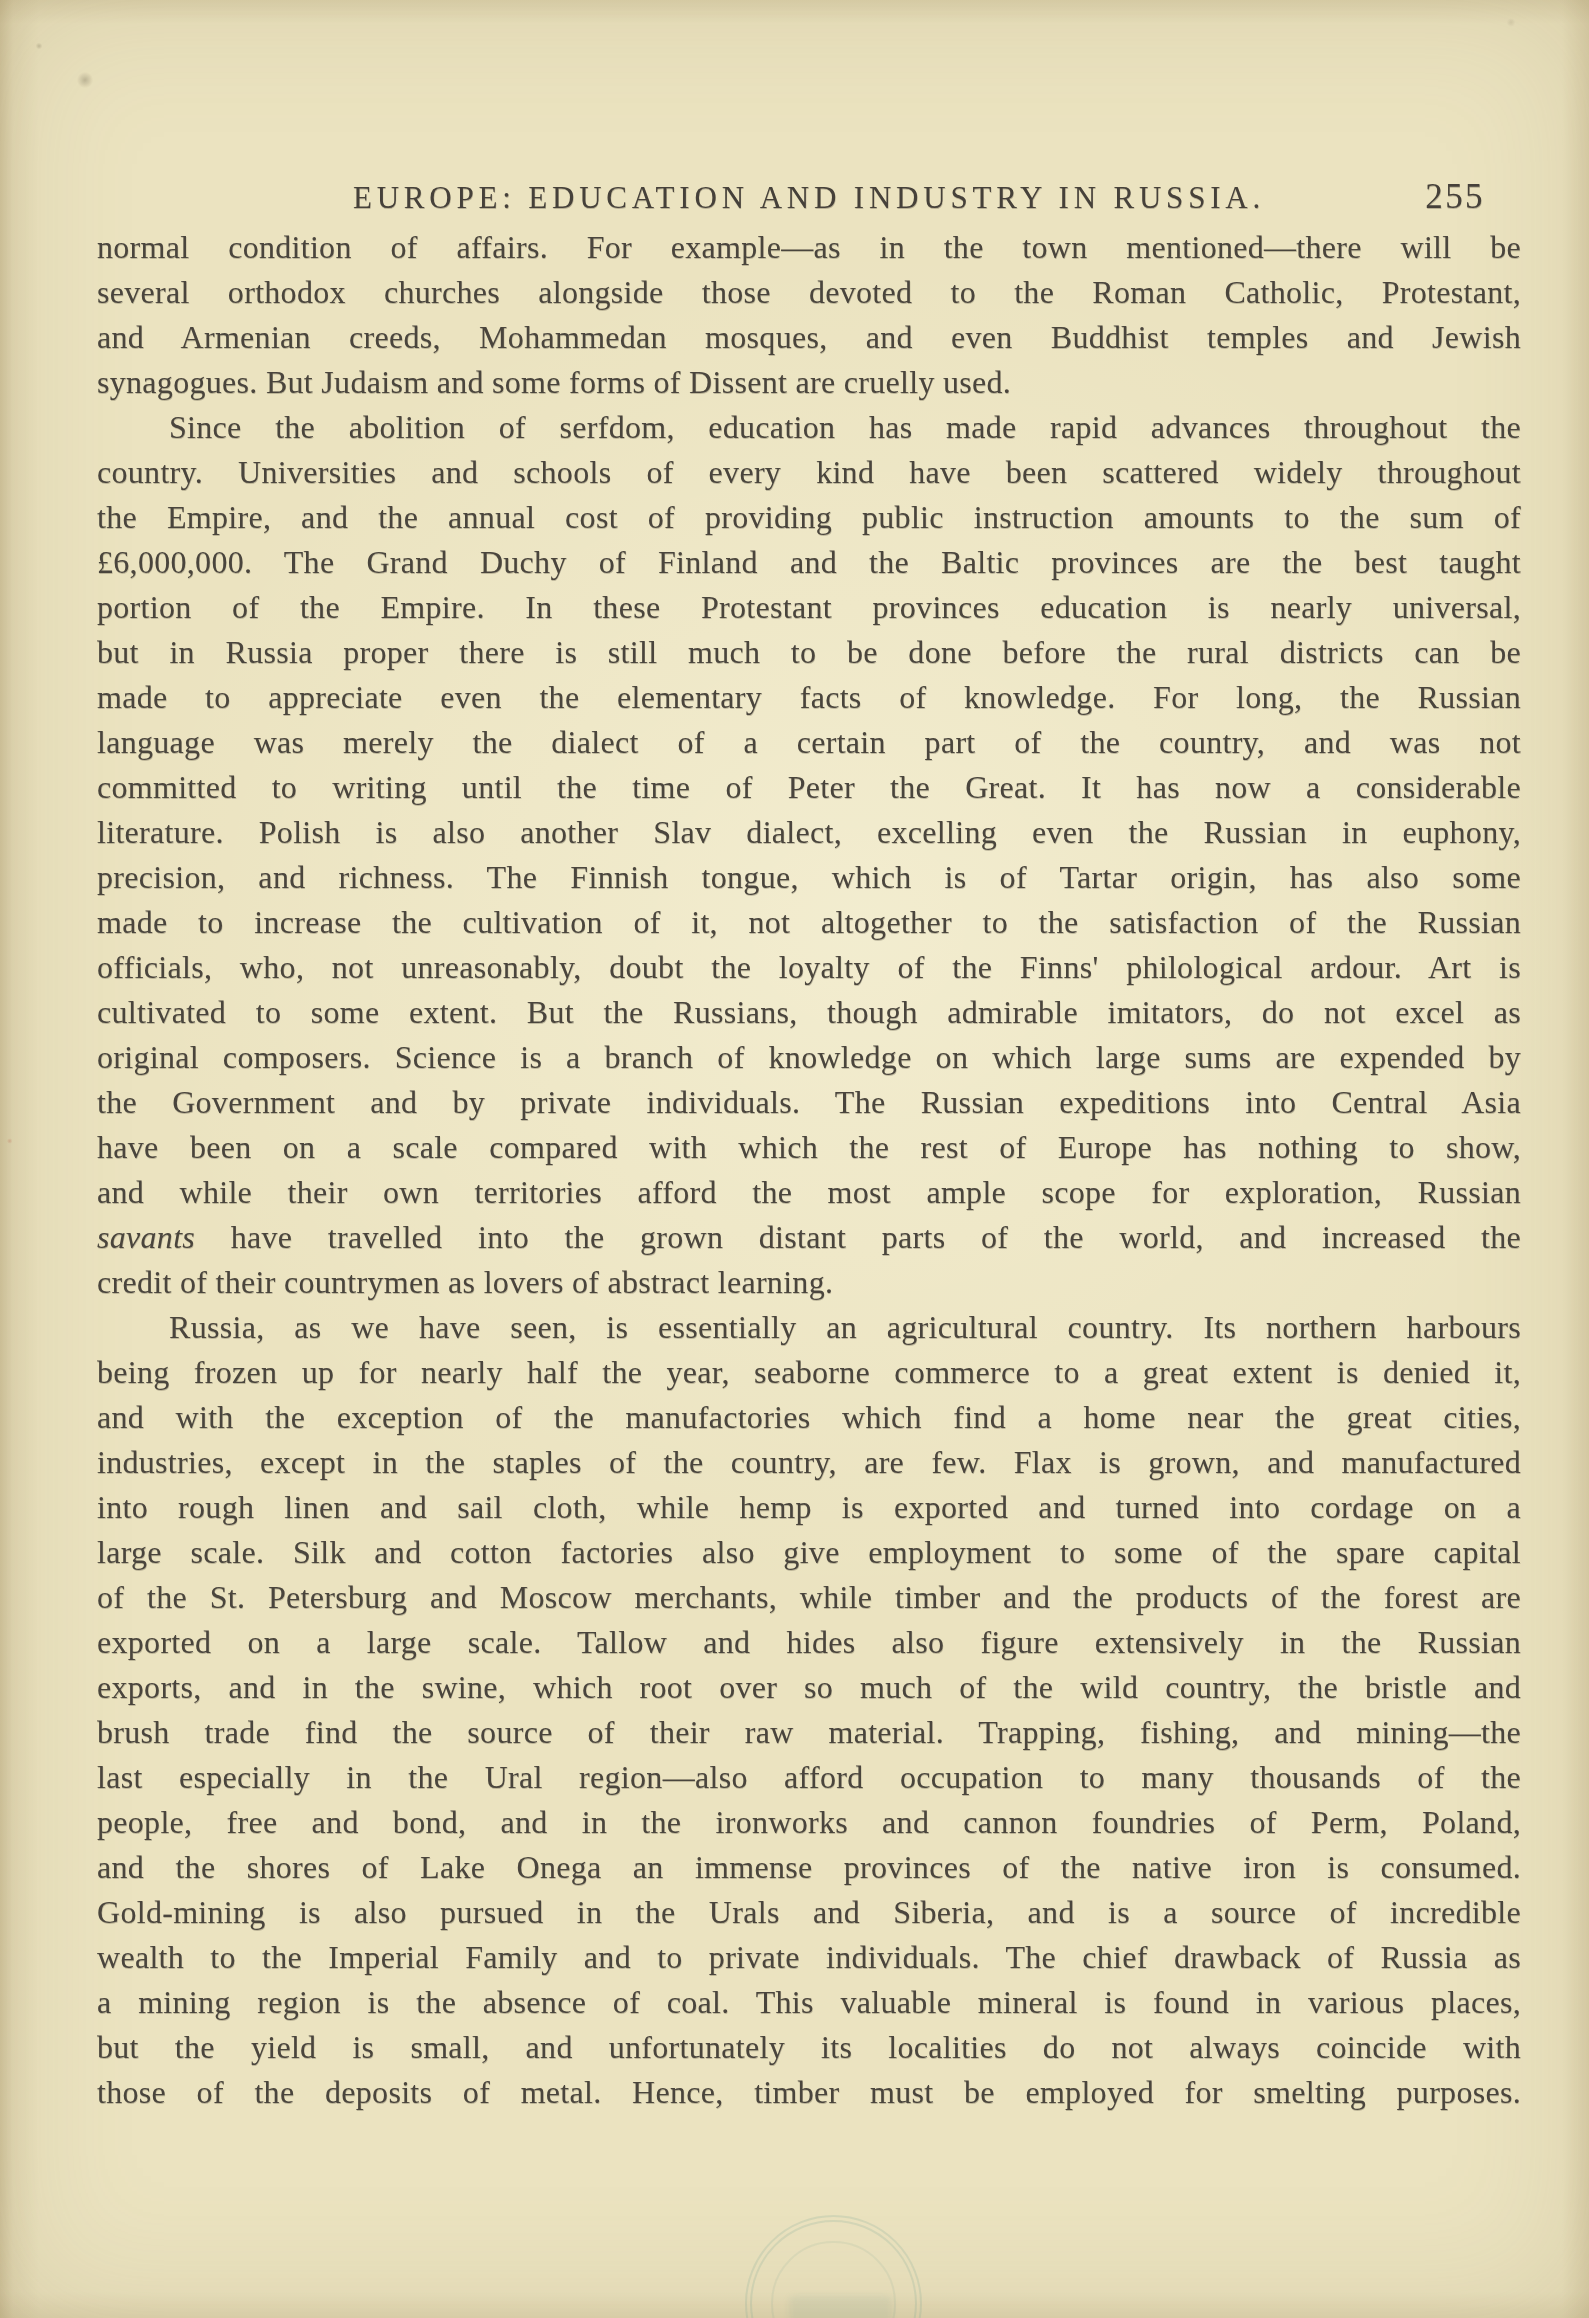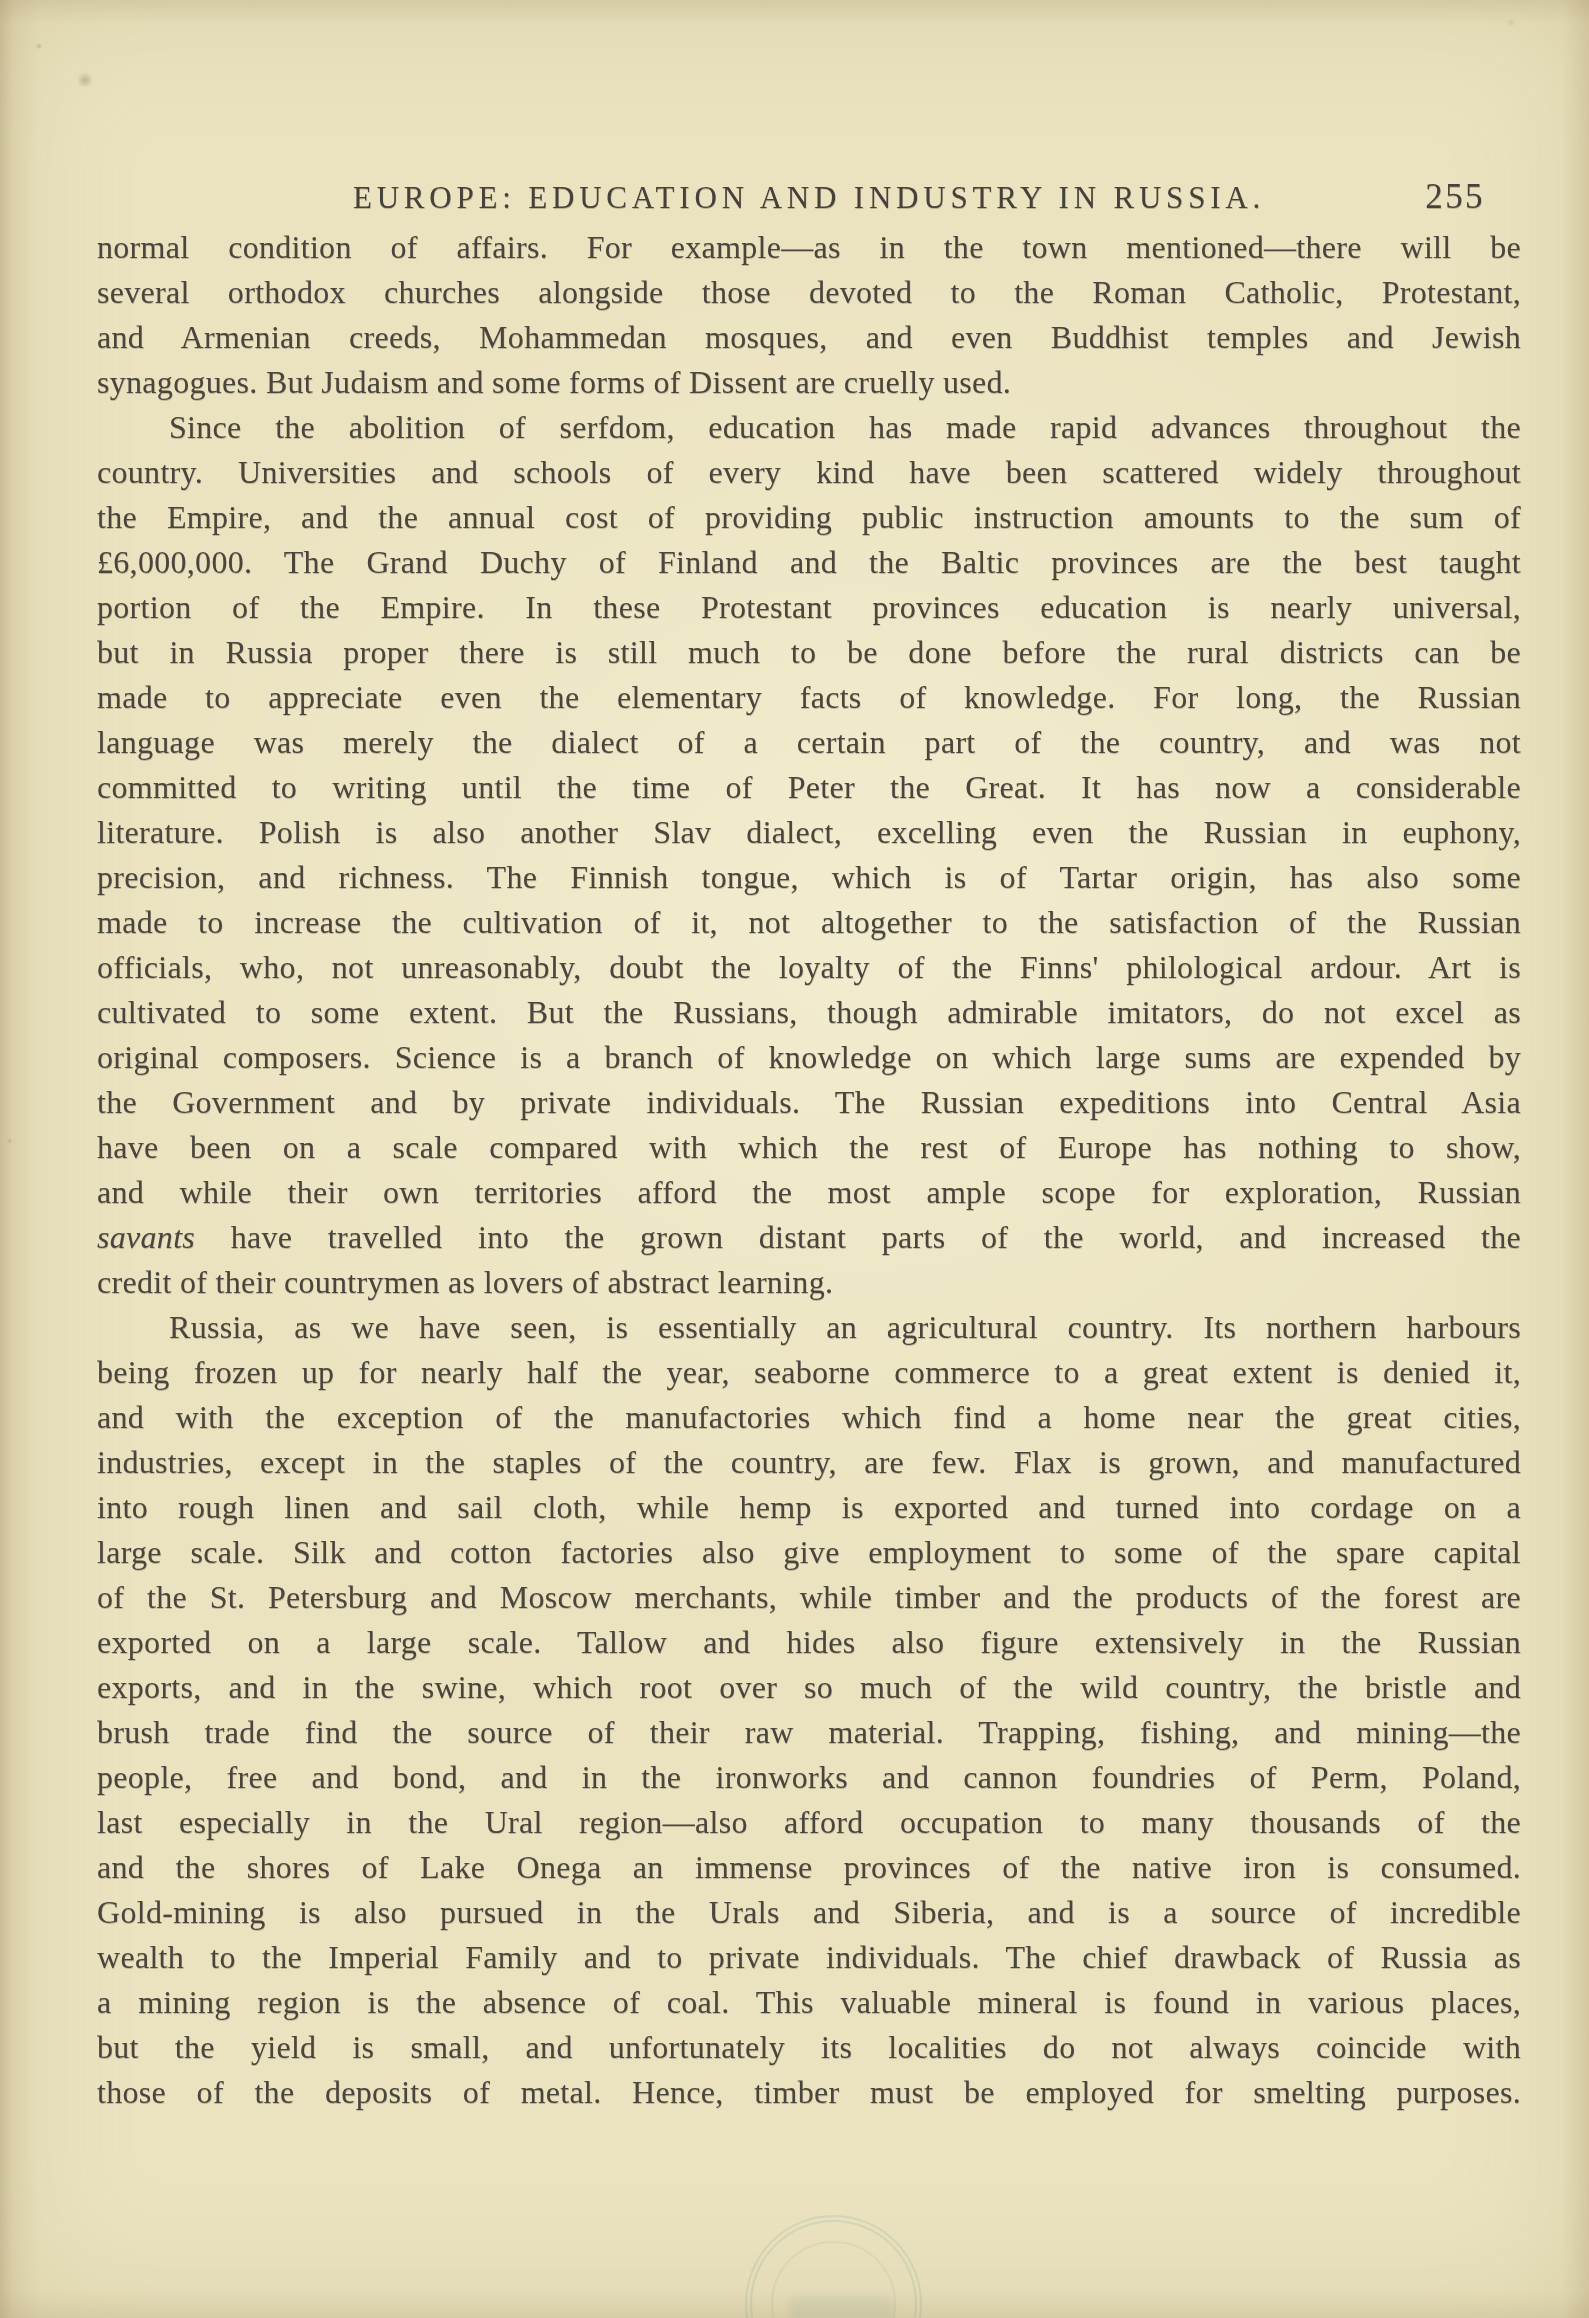--- a/index.html
+++ b/index.html
@@ -148,22 +148,22 @@
         <div class="line indent">Russia, as we have seen, is essentially an agricultural country. Its northern harbours</div>
         <div class="line">being frozen up for nearly half the year, seaborne commerce to a great extent is denied it,</div>
         <div class="line">and with the exception of the manufactories which find a home near the great cities,</div>
         <div class="line">industries, except in the staples of the country, are few. Flax is grown, and manufactured</div>
         <div class="line">into rough linen and sail cloth, while hemp is exported and turned into cordage on a</div>
         <div class="line">large scale. Silk and cotton factories also give employment to some of the spare capital</div>
         <div class="line">of the St. Petersburg and Moscow merchants, while timber and the products of the forest are</div>
         <div class="line">exported on a large scale. Tallow and hides also figure extensively in the Russian</div>
         <div class="line">exports, and in the swine, which root over so much of the wild country, the bristle and</div>
         <div class="line">brush trade find the source of their raw material. Trapping, fishing, and mining—the</div>
+        <div class="line">last especially in the Ural region—also afford occupation to many thousands of the</div>
         <div class="line">people, free and bond, and in the ironworks and cannon foundries of Perm, Poland,</div>
-        <div class="line">last especially in the Ural region—also afford occupation to many thousands of the</div>
         <div class="line">and the shores of Lake Onega an immense provinces of the native iron is consumed.</div>
         <div class="line">Gold-mining is also pursued in the Urals and Siberia, and is a source of incredible</div>
         <div class="line">wealth to the Imperial Family and to private individuals. The chief drawback of Russia as</div>
         <div class="line">a mining region is the absence of coal. This valuable mineral is found in various places,</div>
         <div class="line">but the yield is small, and unfortunately its localities do not always coincide with</div>
         <div class="line">those of the deposits of metal. Hence, timber must be employed for smelting purposes.</div>
       </div>
     </div>
 
   <div class="stamp"></div>

